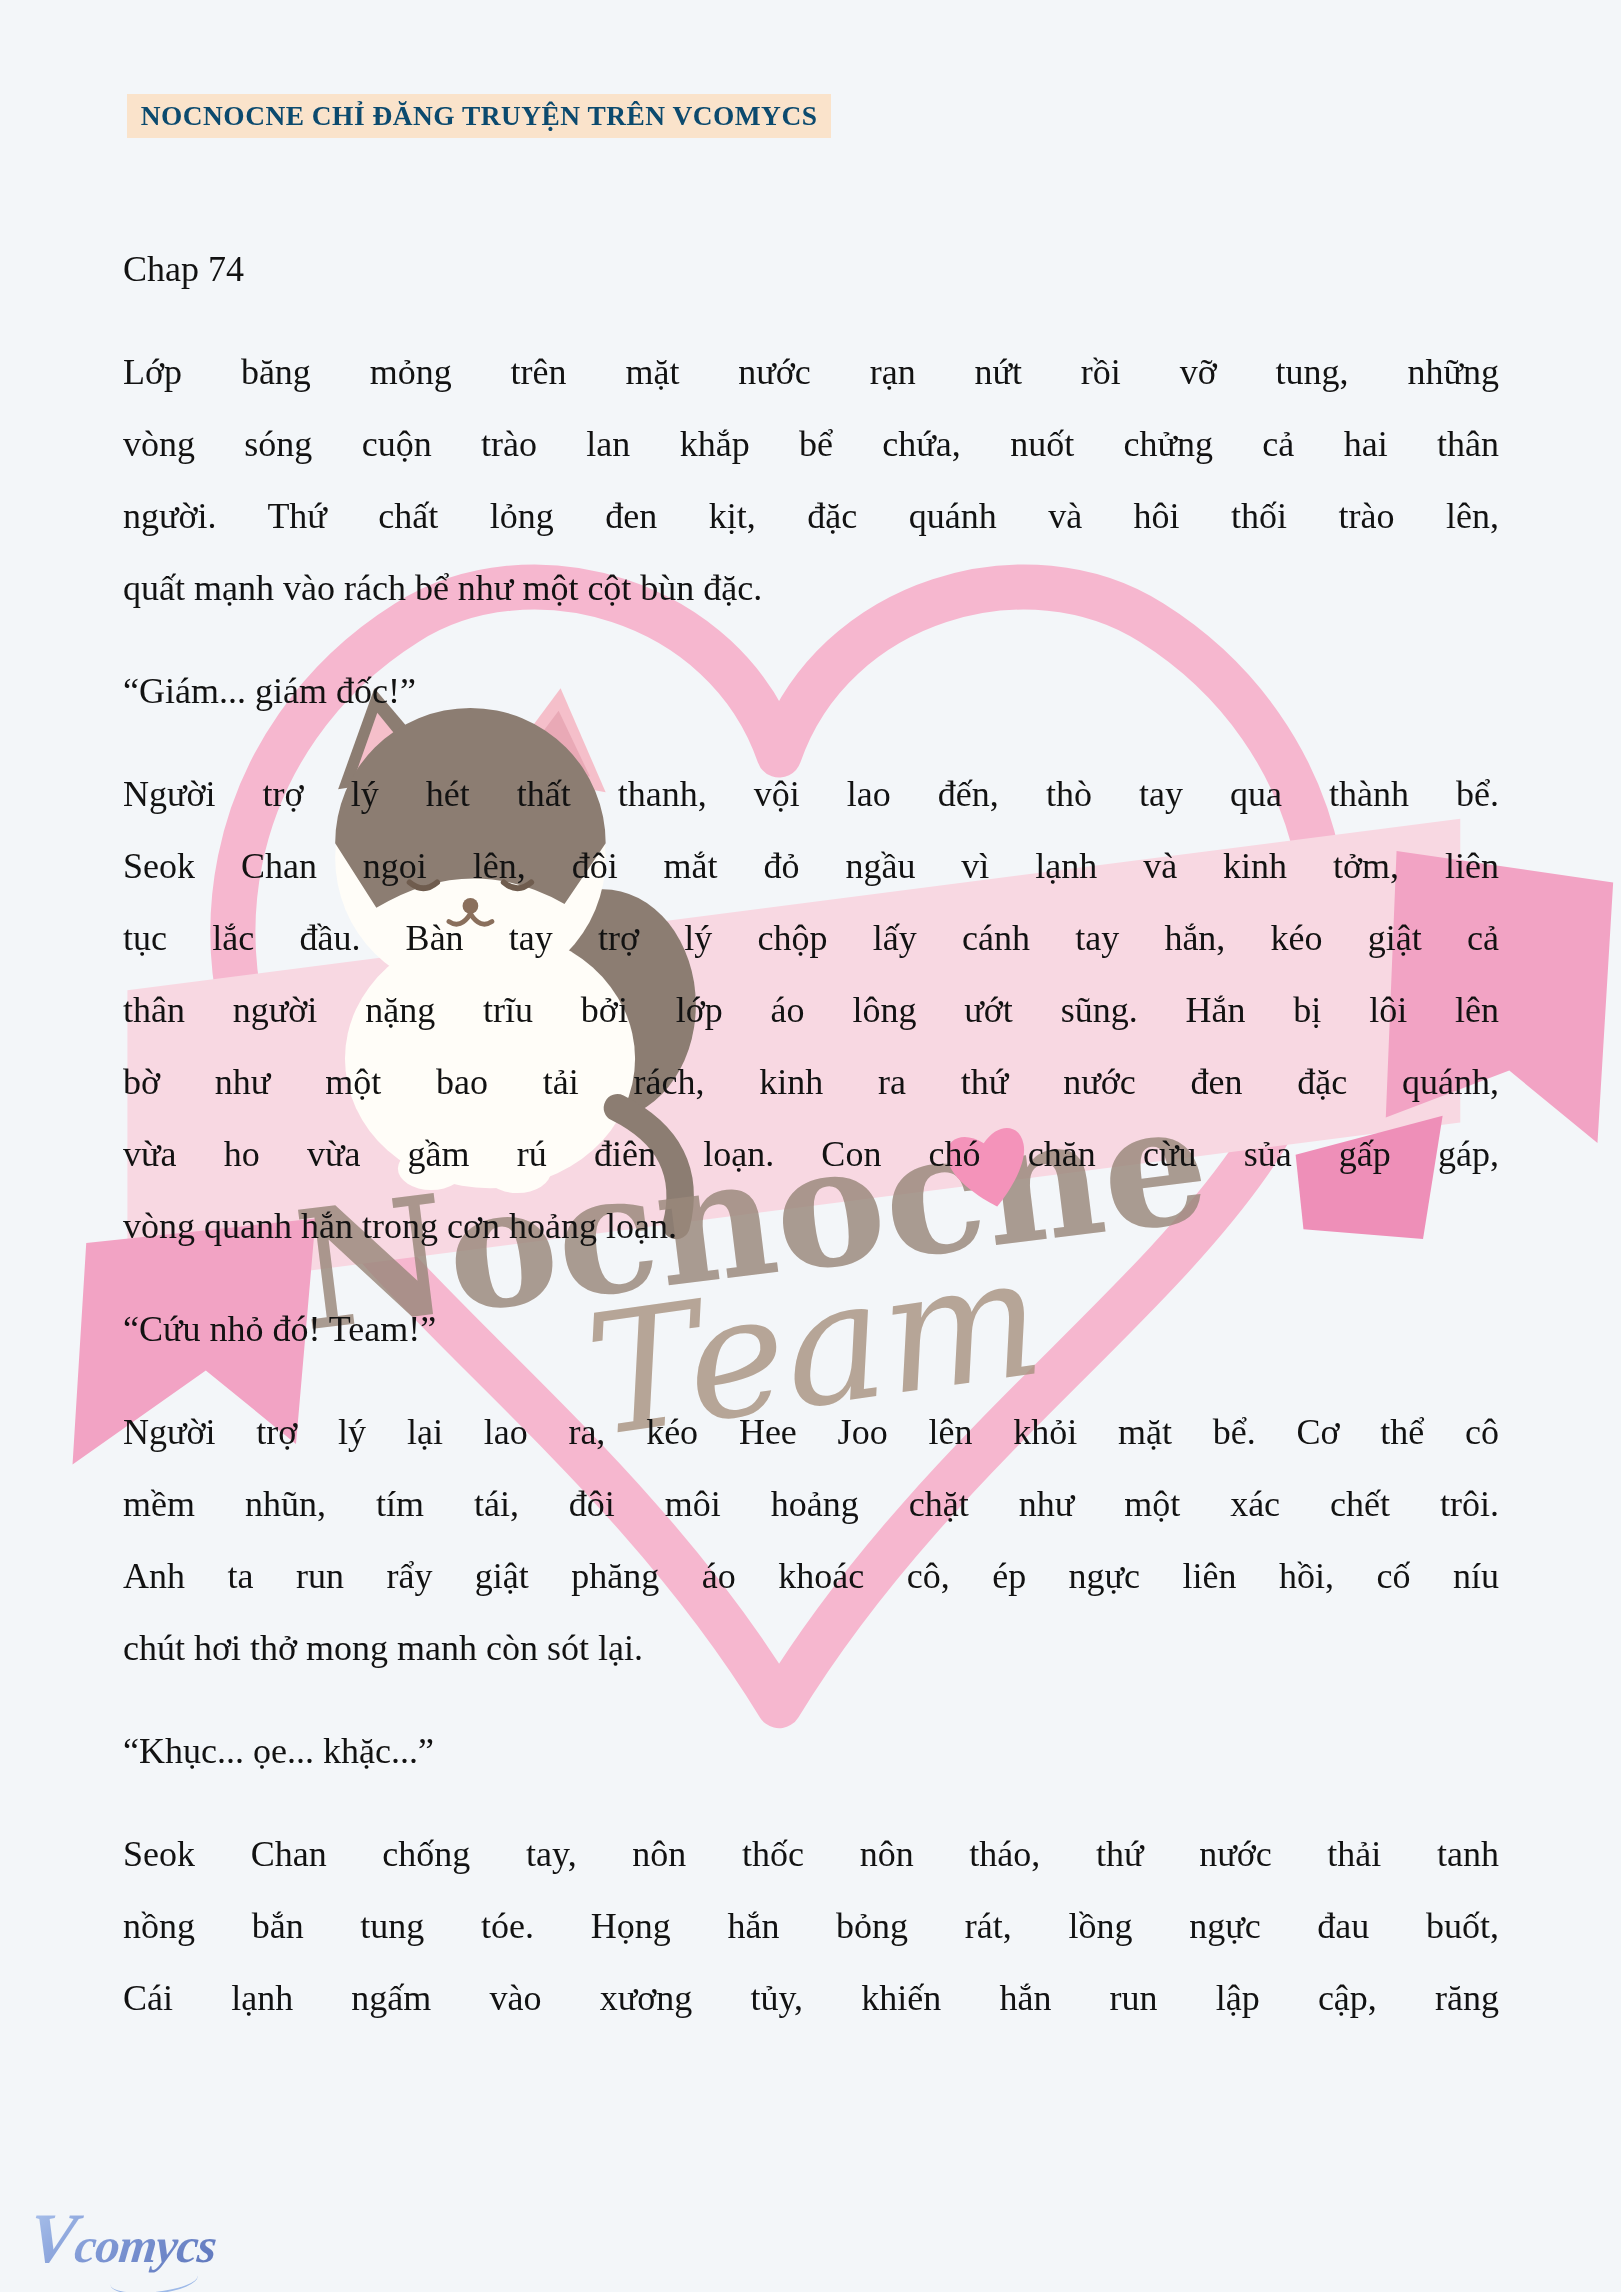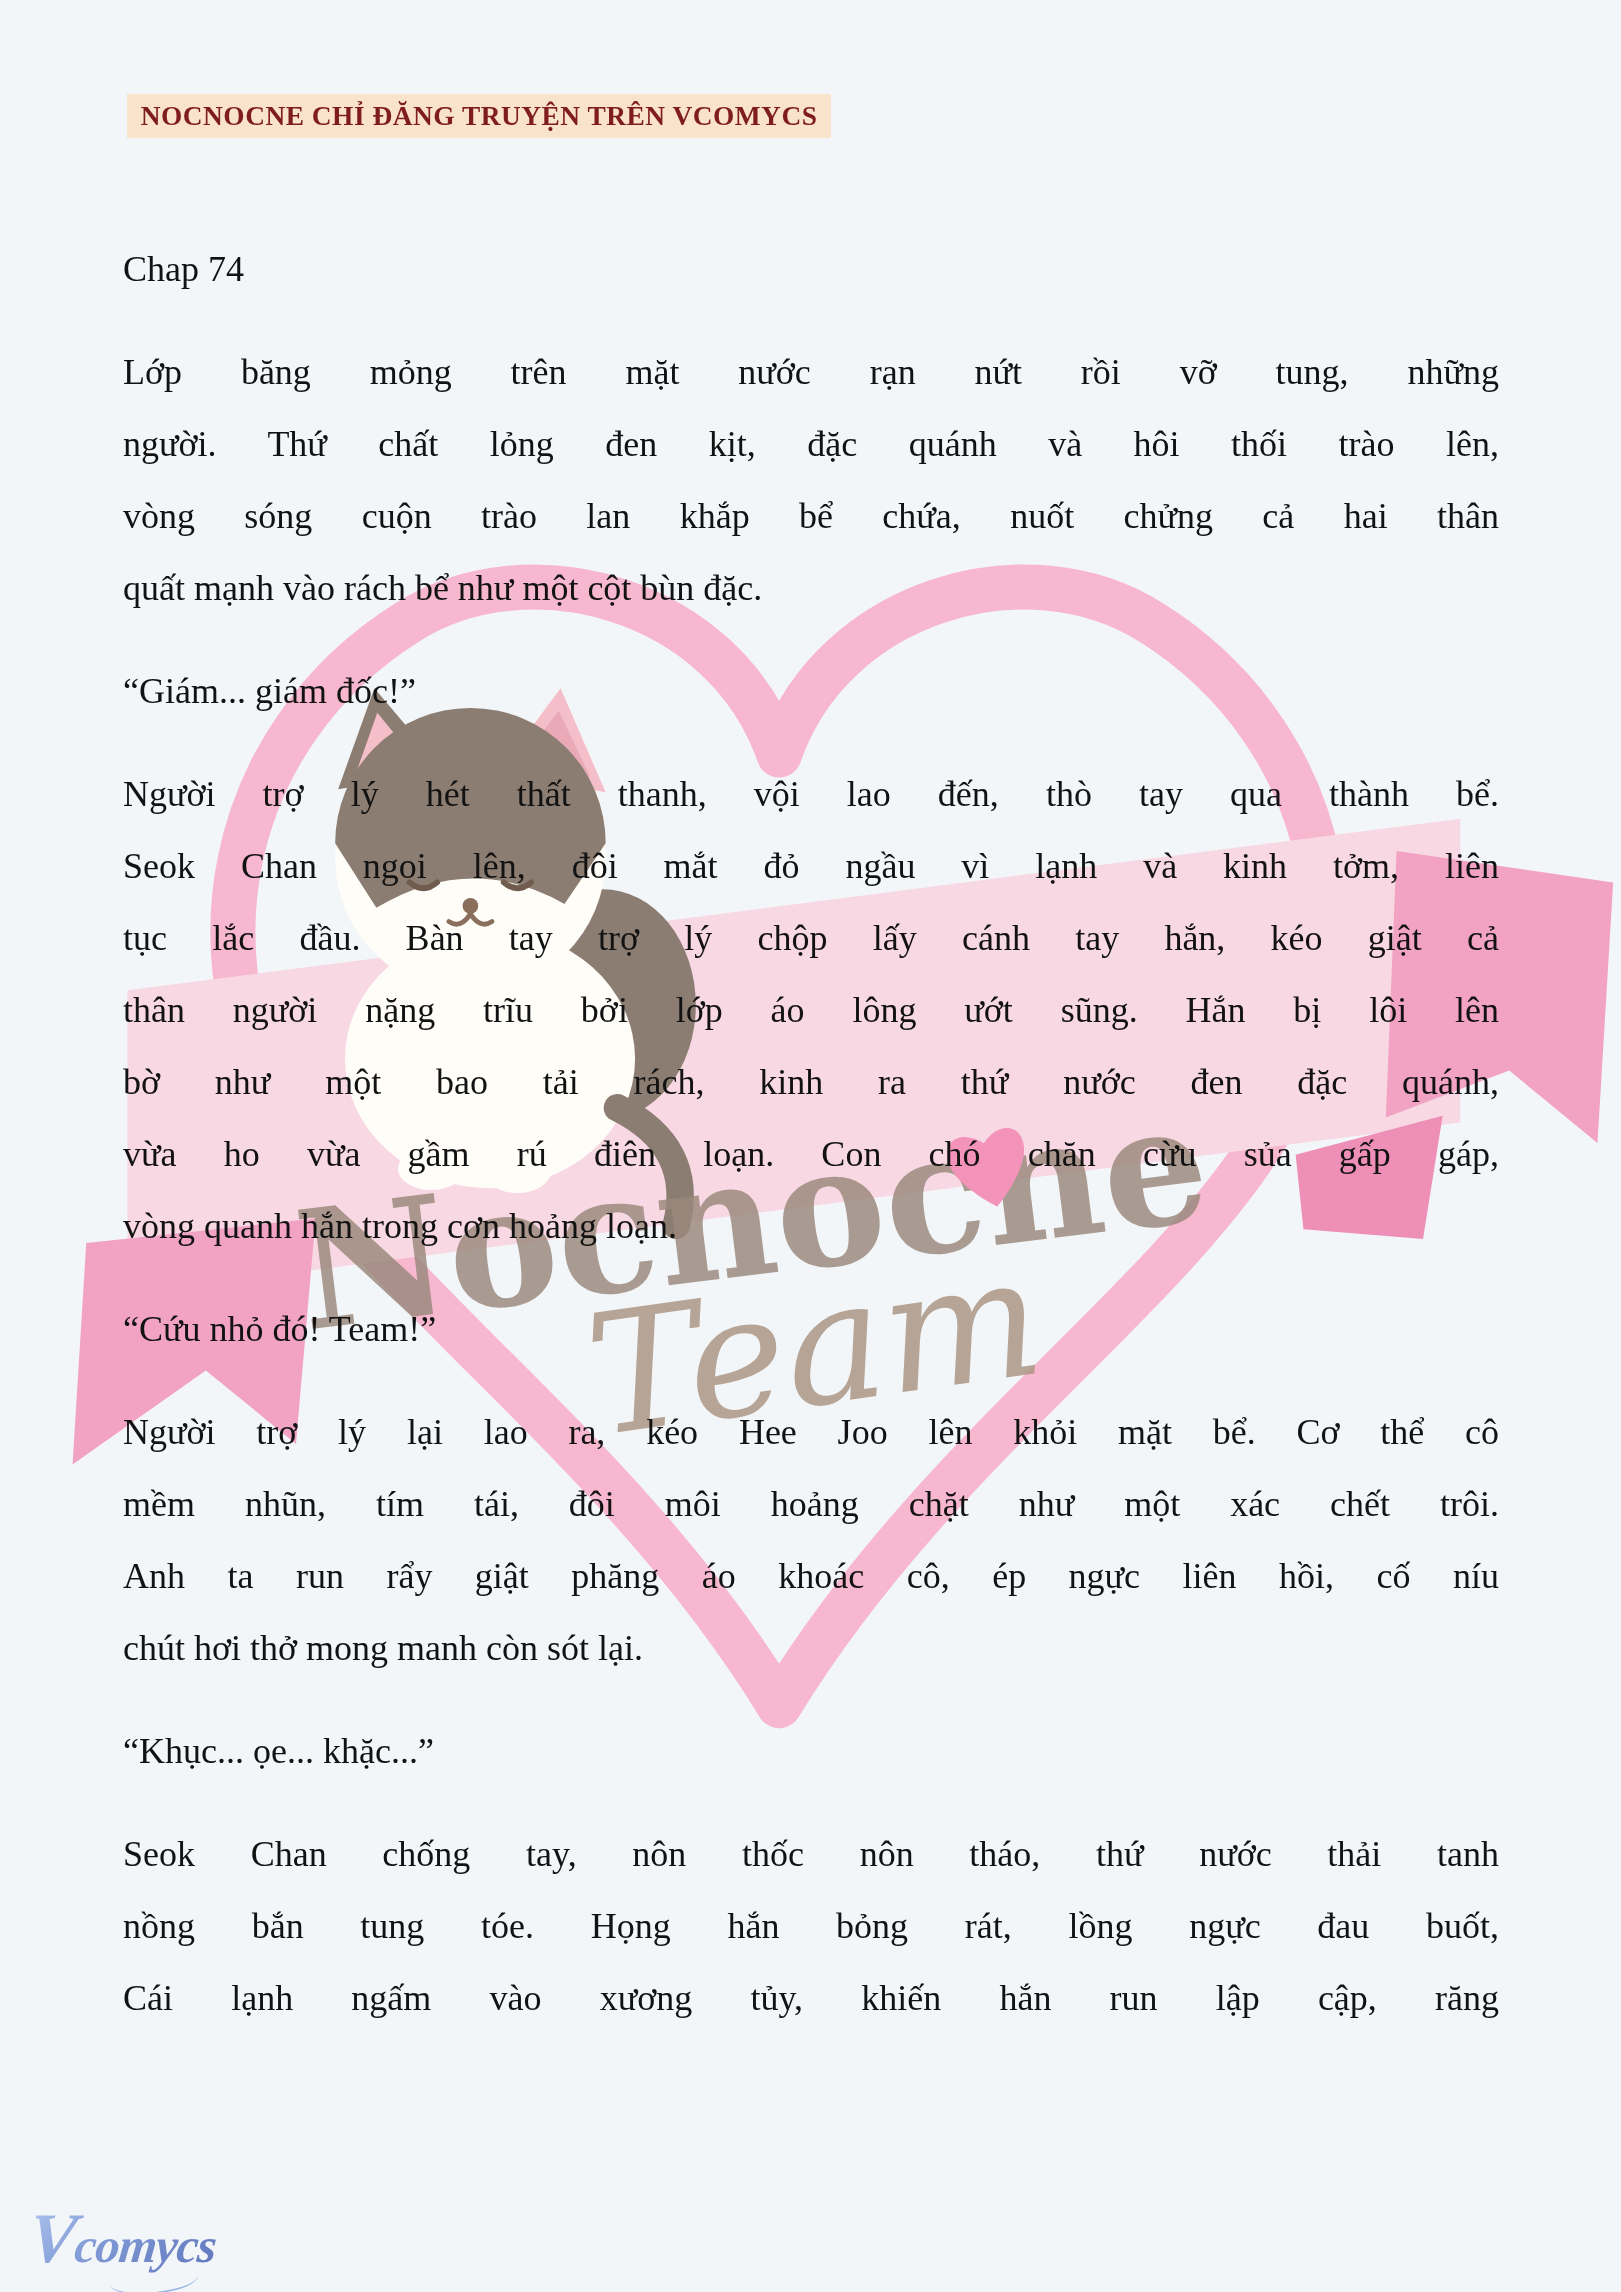--- a/index.html
+++ b/index.html
@@ -18,21 +18,21 @@
   
   .notice-strip{
     position:absolute;left:127px;top:94px;height:44px;
     background:#fae3cb;
     display:flex;align-items:center;
     padding:0 13.7px;
     z-index:2;
   }
   .notice-strip span{
     font-weight:bold;font-size:27.4px;letter-spacing:0.5px;
-    color:#7f1d1d;white-space:nowrap;text-align:right;
+    color:#0c4a6e;white-space:nowrap;text-align:right;
   }
   
   .doc{
     position:absolute;left:123px;top:233px;width:1376px;
     z-index:1;
     color:#121212;
     font-size:36px;line-height:72px;
   }
   .block{margin:0 0 31px 0;}
   .block:last-child{margin-bottom:0;}
@@ -111,22 +111,22 @@
   <div class="notice-strip">
     <span>NOCNOCNE CHỈ ĐĂNG TRUYỆN TRÊN VCOMYCS</span>
   </div>
 
   <div class="doc">
       <div class="block heading">
         <div class="line">Chap 74</div>
       </div>
       <div class="block para">
         <div class="line fill">Lớp băng mỏng trên mặt nước rạn nứt rồi vỡ tung, những</div>
+        <div class="line fill">vòng sóng cuộn trào lan khắp bể chứa, nuốt chửng cả hai thân</div>
         <div class="line fill">người. Thứ chất lỏng đen kịt, đặc quánh và hôi thối trào lên,</div>
-        <div class="line fill">vòng sóng cuộn trào lan khắp bể chứa, nuốt chửng cả hai thân</div>
         <div class="line">quất mạnh vào rách bể như một cột bùn đặc.</div>
       </div>
       <div class="block quote">
         <div class="line">“Giám... giám đốc!”</div>
       </div>
       <div class="block para">
         <div class="line fill">Người trợ lý hét thất thanh, vội lao đến, thò tay qua thành bể.</div>
         <div class="line fill">Seok Chan ngoi lên, đôi mắt đỏ ngầu vì lạnh và kinh tởm, liên</div>
         <div class="line fill">tục lắc đầu. Bàn tay trợ lý chộp lấy cánh tay hắn, kéo giật cả</div>
         <div class="line fill">thân người nặng trĩu bởi lớp áo lông ướt sũng. Hắn bị lôi lên</div>

